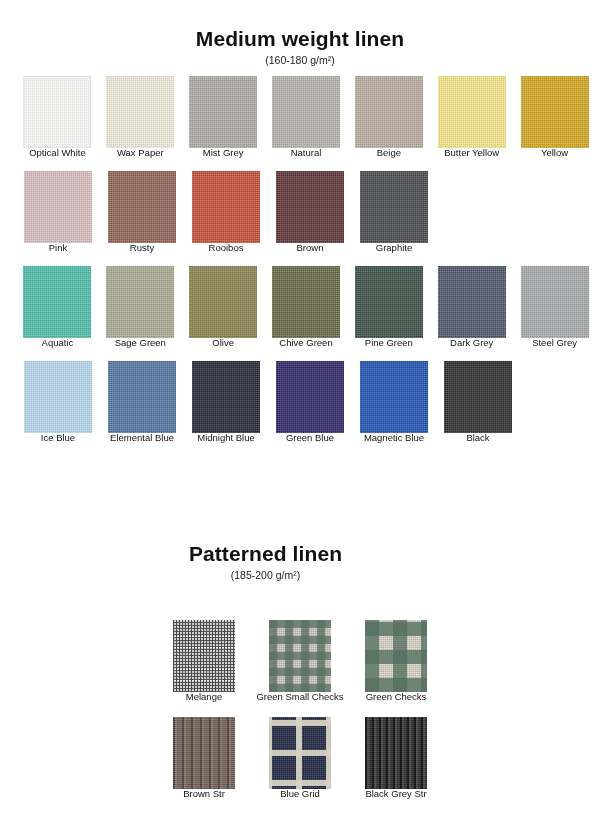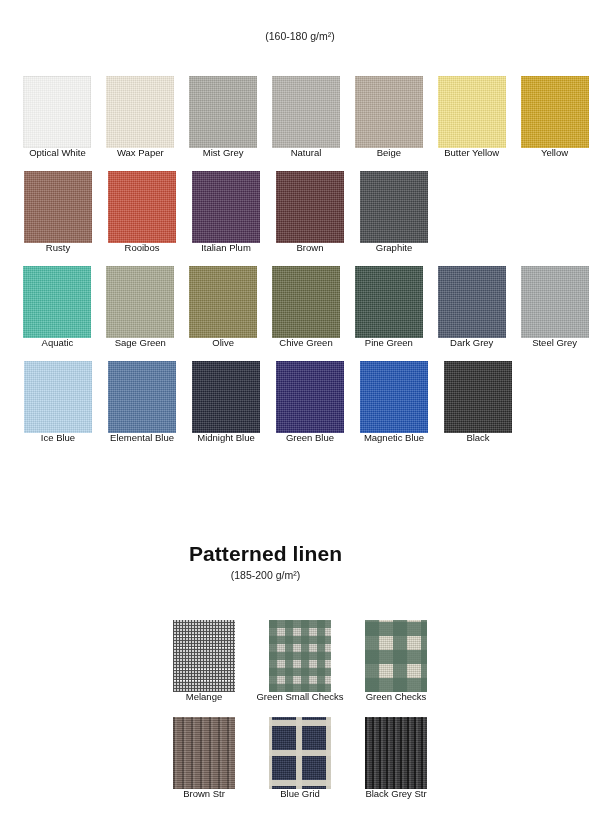--- a/index.html
+++ b/index.html
@@ -120,20 +120,21 @@
     background-color:#3b3b3d;
     background-image:
       repeating-linear-gradient(90deg, rgba(0,0,0,.55) 0 2px, rgba(255,255,255,.10) 2px 4px, rgba(0,0,0,0) 4px 7px),
       repeating-linear-gradient(0deg, rgba(0,0,0,.20) 0 1px, rgba(255,255,255,.06) 1px 2px);
   }
 </style>
 </head>
 <body>
 
 <div id="medium-title">
+  <div class="section-title">Medium weight linen</div>
   <div class="section-sub">(160-180 g/m²)</div>
 </div>
 
 <div id="medium-grid">
     <div class="row">
       <div class="cell">
         <div class="swatch pale" style="background: rgb(244, 244, 242);">
           <div class="weave soft"></div>
         </div>
         <div class="label">Optical White</div>
@@ -170,36 +171,36 @@
       </div>
       <div class="cell">
         <div class="swatch" style="background: rgb(208, 165, 33);">
           <div class="weave"></div>
         </div>
         <div class="label">Yellow</div>
       </div>
     </div>
     <div class="row">
       <div class="cell">
+        <div class="swatch" style="background: rgb(213, 188, 188);">
+          <div class="weave"></div>
+        </div>
+        <div class="label">Pink</div>
+      </div>
+      <div class="cell">
         <div class="swatch" style="background: rgb(142, 98, 84);">
           <div class="weave"></div>
         </div>
         <div class="label">Rusty</div>
       </div>
       <div class="cell">
         <div class="swatch" style="background: rgb(196, 76, 56);">
           <div class="weave"></div>
         </div>
         <div class="label">Rooibos</div>
-      </div>
-      <div class="cell">
-        <div class="swatch" style="background: rgb(75, 47, 81);">
-          <div class="weave"></div>
-        </div>
-        <div class="label">Italian Plum</div>
       </div>
       <div class="cell">
         <div class="swatch" style="background: rgb(91, 51, 52);">
           <div class="weave"></div>
         </div>
         <div class="label">Brown</div>
       </div>
       <div class="cell">
         <div class="swatch" style="background: rgb(69, 72, 75);">
           <div class="weave"></div>

